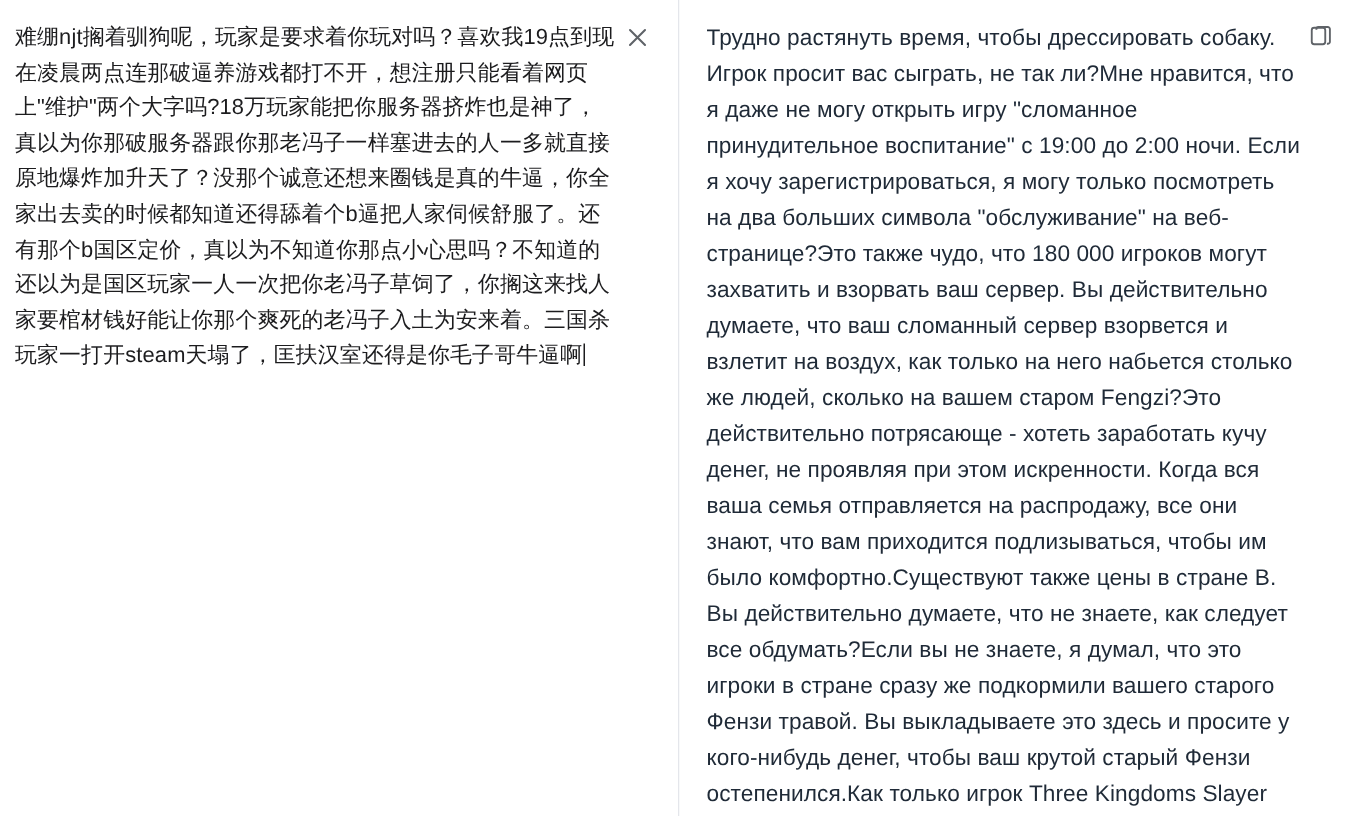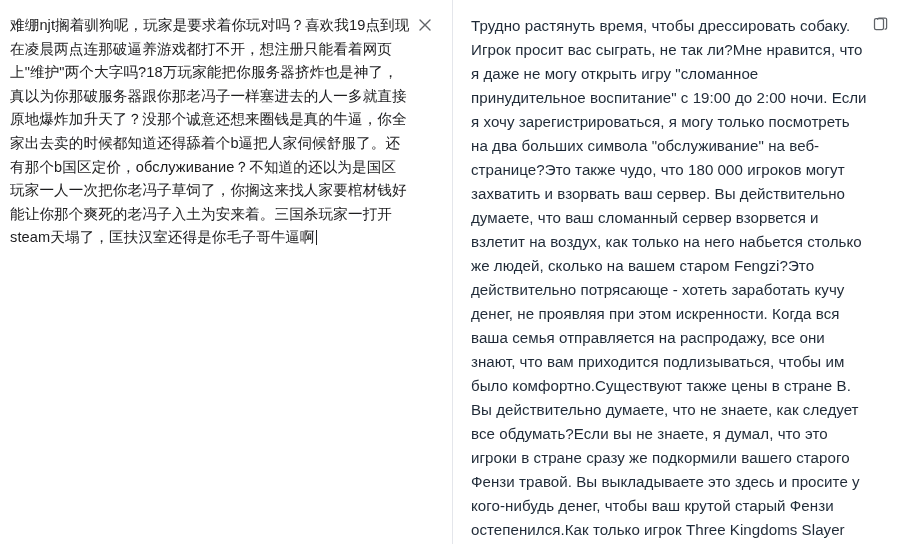--- a/index.html
+++ b/index.html
@@ -100,21 +100,21 @@
     justify-content: center;
   }
   .copy-btn svg { display: block; }
 </style>
 </head>
 <body>
 
 <div class="translator">
 
   <div class="pane source-pane">
-    <div class="source-text">难绷njt搁着驯狗呢，玩家是要求着你玩对吗？喜欢我19点到现在凌晨两点连那破逼养游戏都打不开，想注册只能看着网页上"维护"两个大字吗?18万玩家能把你服务器挤炸也是神了，真以为你那破服务器跟你那老冯子一样塞进去的人一多就直接原地爆炸加升天了？没那个诚意还想来圈钱是真的牛逼，你全家出去卖的时候都知道还得舔着个b逼把人家伺候舒服了。还有那个b国区定价，обслуживание？不知道的还以为是国区玩家一人一次把你老冯子草饲了，你搁这来找人家要棺材钱好能让你那个爽死的老冯子入土为安来着。三国杀玩家一打开steam天塌了，匡扶汉室还得是你毛子哥牛逼啊</div>
+    <div class="source-text">难绷njt搁着驯狗呢，玩家是要求着你玩对吗？喜欢我19点到现在凌晨两点连那破逼养游戏都打不开，想注册只能看着网页上"维护"两个大字吗?18万玩家能把你服务器挤炸也是神了，真以为你那破服务器跟你那老冯子一样塞进去的人一多就直接原地爆炸加升天了？没那个诚意还想来圈钱是真的牛逼，你全家出去卖的时候都知道还得舔着个b逼把人家伺候舒服了。还有那个b国区定价，真以为不知道你那点小心思吗？不知道的还以为是国区玩家一人一次把你老冯子草饲了，你搁这来找人家要棺材钱好能让你那个爽死的老冯子入土为安来着。三国杀玩家一打开steam天塌了，匡扶汉室还得是你毛子哥牛逼啊</div>
     <button class="clear-btn">
       <span>
         <svg width="20" height="20" viewBox="0 0 20 20" aria-hidden="true">
           <path d="M5 5 L15 15 M15 5 L5 15" stroke="#5f6368" stroke-width="1.4" stroke-linecap="round" fill="none"></path>
         </svg>
       </span>
     </button>
   </div>
 
   <div class="divider"></div>

